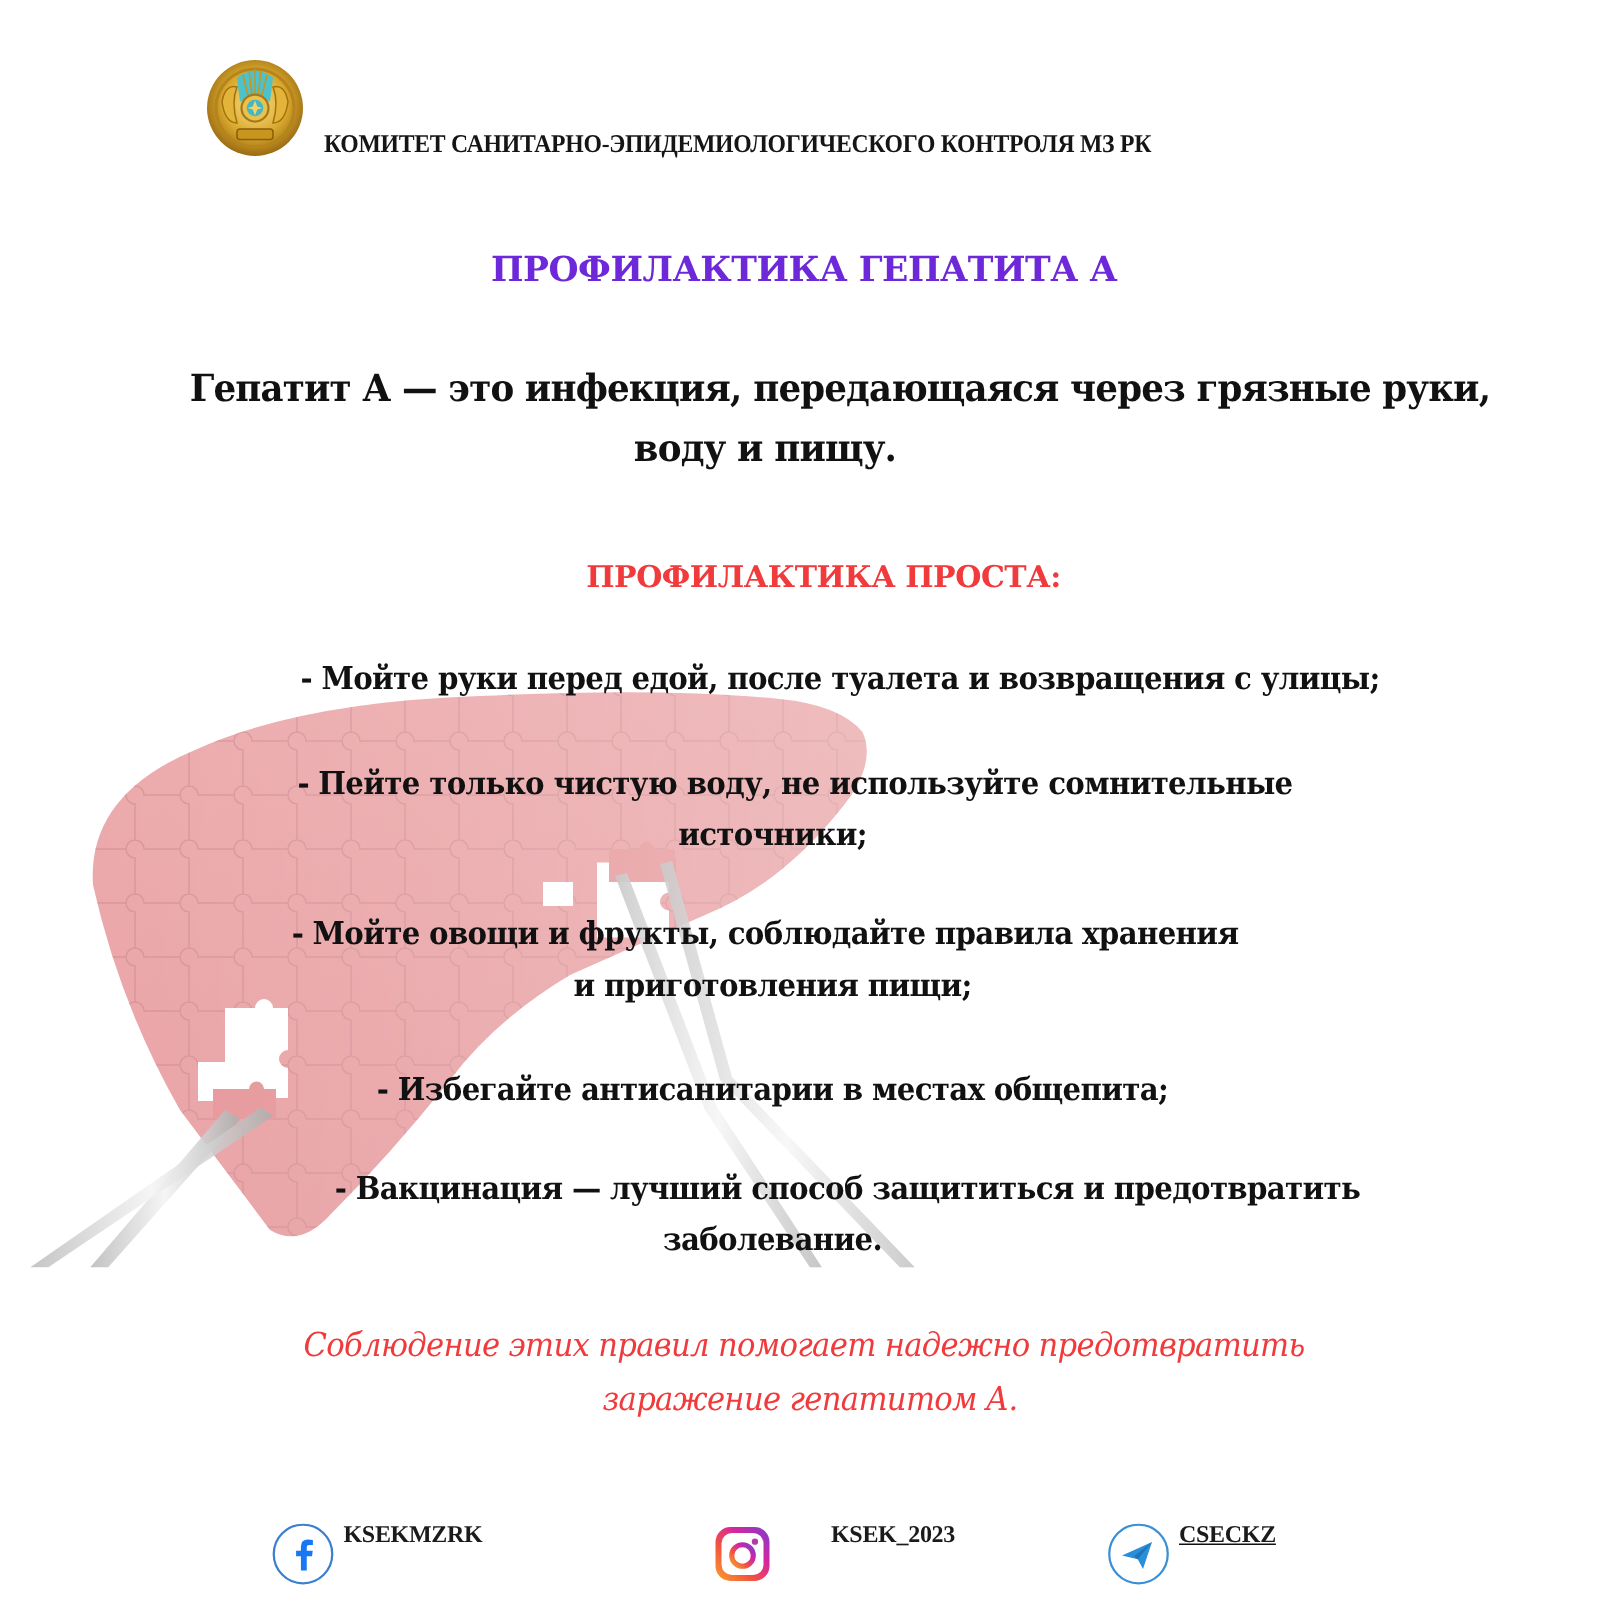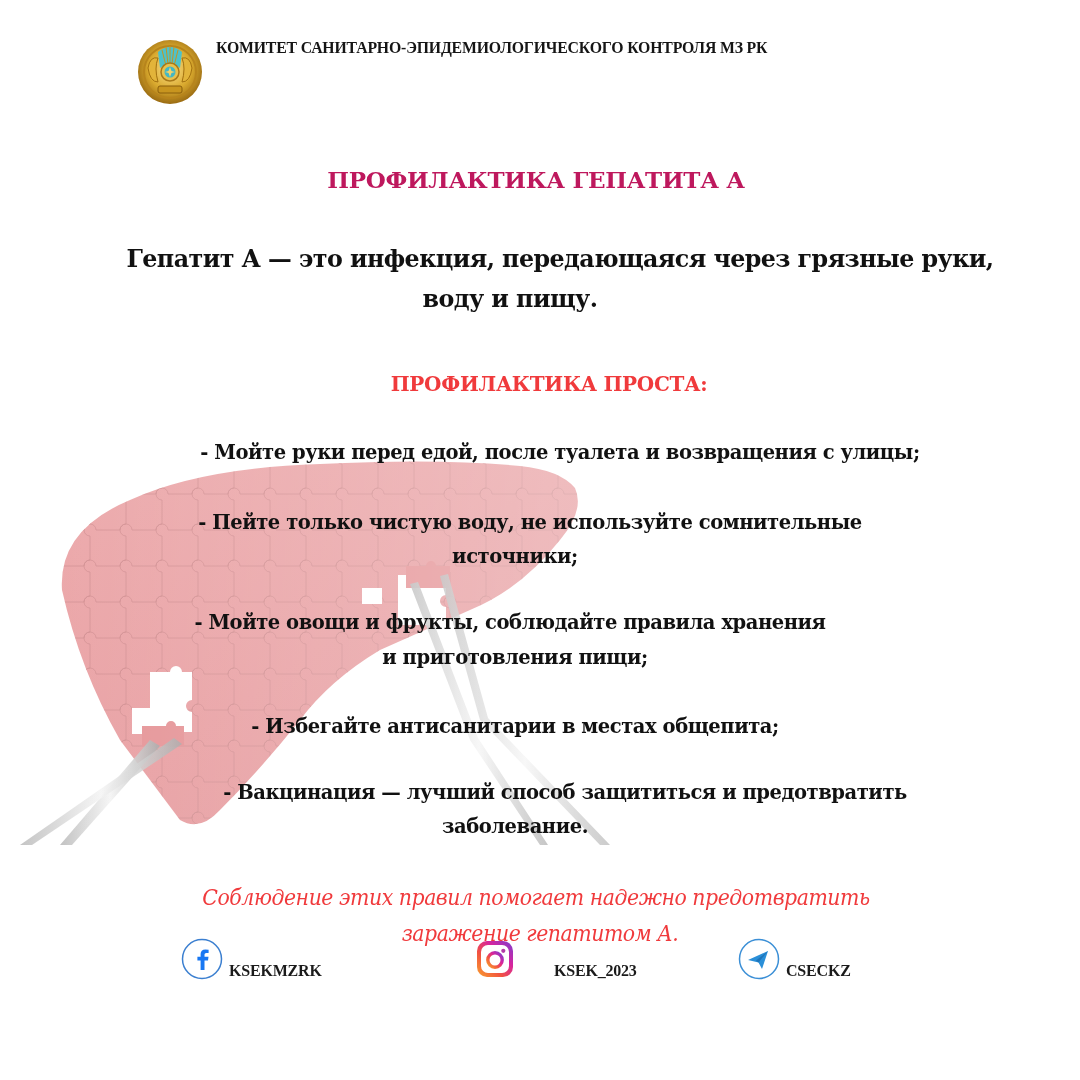--- a/index.html
+++ b/index.html
@@ -1,27 +1,27 @@
 <!DOCTYPE html>
 <html><head>
   <meta charset="utf-8">
   <style>
     * { margin: 0; padding: 0; box-sizing: border-box; }
     html, body { width: 1080px; height: 1080px; background: #ffffff; overflow: hidden; }
     body { position: relative; font-family: "DejaVu Serif", "Liberation Serif", serif; color: #111; }
 
-    .header { position: absolute; left: 136px; top: 38px; height: 68px; display: flex; align-items: flex-start; }
+    .header { position: absolute; left: 136px; top: 38px; height: 68px; display: flex; align-items: flex-end; }
     .emblem { width: 68px; height: 68px; margin-right: 12px; }
     .org-name { font-family: "Liberation Serif", serif; font-weight: bold; font-size: 17px; color: #151515; letter-spacing: -0.2px; white-space: nowrap; transform: scaleX(0.93); transform-origin: left center; }
 
     .liver-art { position: absolute; left: 0; top: 440px; width: 640px; height: 405px; }
 
     .t { position: absolute; left: 0; width: 1080px; text-align: center; white-space: nowrap; }
 
-    .title { top: 166px; left: 0; width: 1072px; font-family: "DejaVu Serif", serif; font-weight: bold; font-size: 23px; color: #be185d; letter-spacing: -0.3px; }
+    .title { top: 166px; left: 0; width: 1072px; font-family: "DejaVu Serif", serif; font-weight: bold; font-size: 23px; color: #6d28d9; letter-spacing: -0.3px; }
 
     .intro { font-family: "DejaVu Serif", serif; font-weight: bold; font-size: 25px; color: #111; letter-spacing: -0.6px; }
     .intro1 { top: 244px; left: 60px; width: 1000px; transform: scaleX(0.95); }
     .intro2 { top: 284px; left: 0; width: 1020px; transform: scaleX(0.95); }
 
     .sub { top: 372px; left: 0; width: 1098px; font-weight: bold; font-size: 20px; color: #f03a3c; letter-spacing: -0.3px; }
 
     .item { font-family: "DejaVu Serif", serif; font-weight: bold; font-size: 21px; color: #111; letter-spacing: -0.5px; transform: scaleX(0.93); }
     .i1 { top: 439px; left: 60px; width: 1000px; }
     .i2a { top: 509px; left: 0; width: 1060px; }
@@ -29,26 +29,26 @@
     .i3a { top: 609px; left: 0; width: 1020px; }
     .i3b { top: 644px; left: 0; width: 1030px; }
     .i4 { top: 713px; left: 0; width: 1030px; }
     .i5a { top: 779px; left: 60px; width: 1010px; }
     .i5b { top: 813px; left: 0; width: 1030px; }
 
     .closing { font-family: "DejaVu Serif", serif; font-style: italic; font-size: 22px; color: #f03a3c; letter-spacing: -0.5px; transform: scaleX(0.93); }
     .c1 { top: 885px; left: 0; width: 1072px; }
     .c2 { top: 921px; left: 0; width: 1080px; }
 
-    .social { position: absolute; top: 938px; height: 42px; display: flex; align-items: flex-end; }
+    .social { position: absolute; top: 1015px; height: 42px; display: flex; align-items: flex-start; }
     .social .ico { width: 42px; height: 42px; margin-right: 6px; }
     .social .handle { font-family: "Liberation Serif", serif; font-weight: bold; font-size: 16px; color: #1b1b1b; letter-spacing: -0.2px; }
     .s-fb { left: 181px; }
     .s-ig { left: 474px; gap: 32px; }
-    .s-tg { left: 738px; }
+    .s-tg { left: 738px; text-decoration: underline; }
   </style>
 </head>
 <body>
 
 <div class="header">
   <svg class="emblem" viewBox="0 0 68 68">
     <defs>
       <radialGradient id="gold" cx="50%" cy="45%" r="55%">
         <stop offset="0%" stop-color="#fbe08a"></stop>
         <stop offset="60%" stop-color="#d9a92e"></stop>

